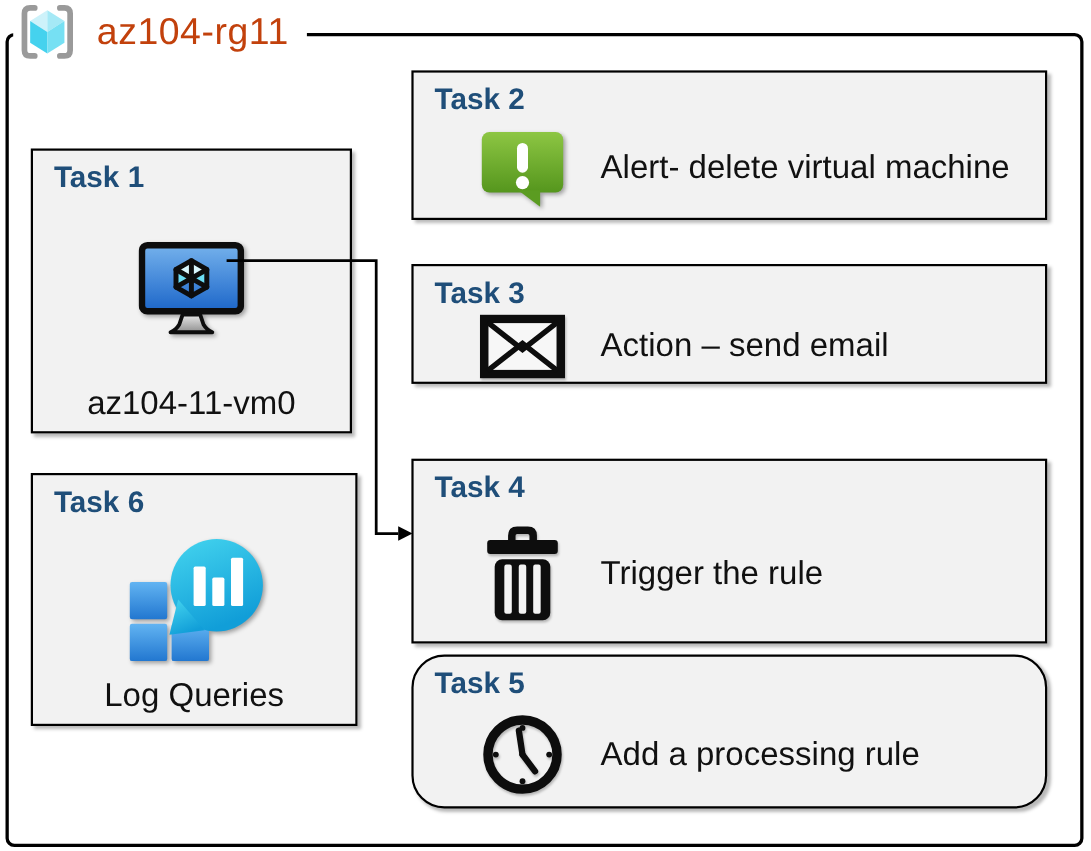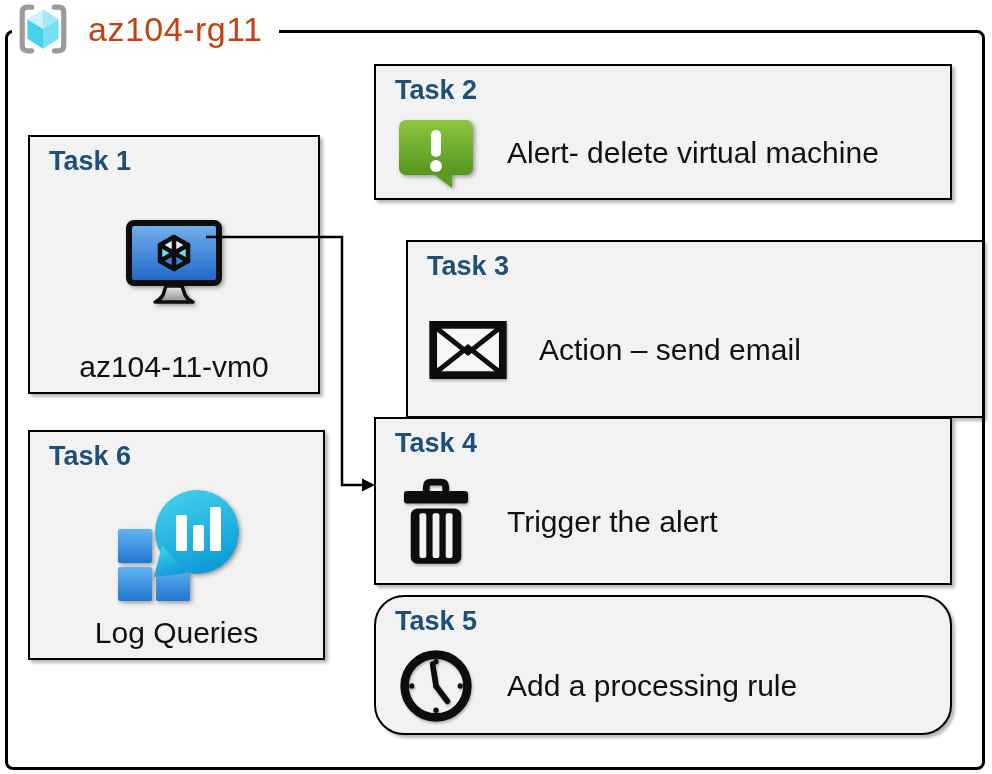--- a/index.html
+++ b/index.html
@@ -25,28 +25,28 @@
     display:flex; flex-direction:column; z-index:1;
   }
   .task .title {
     color:#1f4e79; font-weight:bold; font-size:27px;
     padding:8px 0 0 19px; line-height:1.25;
   }
   
   .task-left .icon-area { flex:1; display:flex; align-items:center; justify-content:center; }
   .task-left .label { text-align:center; font-size:30px; color:#111; padding-bottom:8px; }
   
-  .task-right .row { flex:1; display:flex; align-items:center; padding-left:17px; gap:28px; }
+  .task-right .row { flex:1; display:flex; align-items:center; padding-left:56px; gap:28px; }
   .task-right .icon-cell { width:86px; display:flex; justify-content:center; }
   .task-right .label { font-size:30px; color:#111; }
 
   #task1 { left:28px;  top:135px; width:292px; height:259px; }
   #task6 { left:28px;  top:430px; width:297px; height:230px; }
   #task2 { left:374px; top:64px;  width:578px; height:136px; }
-  #task3 { left:374px; top:240px; width:578px; height:178px;margin-left:32px; }
+  #task3 { left:374px; top:240px; width:578px; height:109px; }
   #task4 { left:374px; top:417px; width:578px; height:168px; }
   #task5 { left:374px; top:595px; width:578px; height:140px;border-radius:30px; }
 
   .shadowed { filter:drop-shadow(2px 2px 2px rgba(0,0,0,0.35)); }
   .shadowed-light { filter:drop-shadow(1px 2px 1px rgba(0,0,0,0.25)); }
 
   
   .connector-overlay {
     position:absolute; left:0; top:0; width:992px; height:774px;
     z-index:2; pointer-events:none;
@@ -167,21 +167,21 @@
     <div class="icon-cell">
       <svg class="shadowed-light" width="70" height="88" viewBox="0 0 72 90">
         <path d="M26 13 V9 q0 -5 5 -5 h10 q5 0 5 5 v4" fill="none" stroke="#0d0d0d" stroke-width="7"></path>
         <rect x="3" y="13" width="66" height="13" rx="3" fill="#0d0d0d"></rect>
         <rect x="10" y="31" width="52" height="57" rx="7" fill="#0d0d0d"></rect>
         <rect x="19" y="36" width="7" height="46" rx="2" fill="#f2f2f2"></rect>
         <rect x="32.5" y="36" width="7" height="46" rx="2" fill="#f2f2f2"></rect>
         <rect x="46" y="36" width="7" height="46" rx="2" fill="#f2f2f2"></rect>
       </svg>
     </div>
-    <div class="label">Trigger the alert</div>
+    <div class="label">Trigger the rule</div>
   </div>
 </div>
 
 <div class="task task-right" id="task5">
   <div class="title">Task 5</div>
   <div class="row">
     <div class="icon-cell">
       <svg class="shadowed-light" width="78" height="78" viewBox="0 0 82 82">
         <circle cx="41" cy="41" r="33" fill="none" stroke="#0d0d0d" stroke-width="9"></circle>
         <circle cx="41" cy="15.5" r="2.8" fill="#0d0d0d"></circle>

